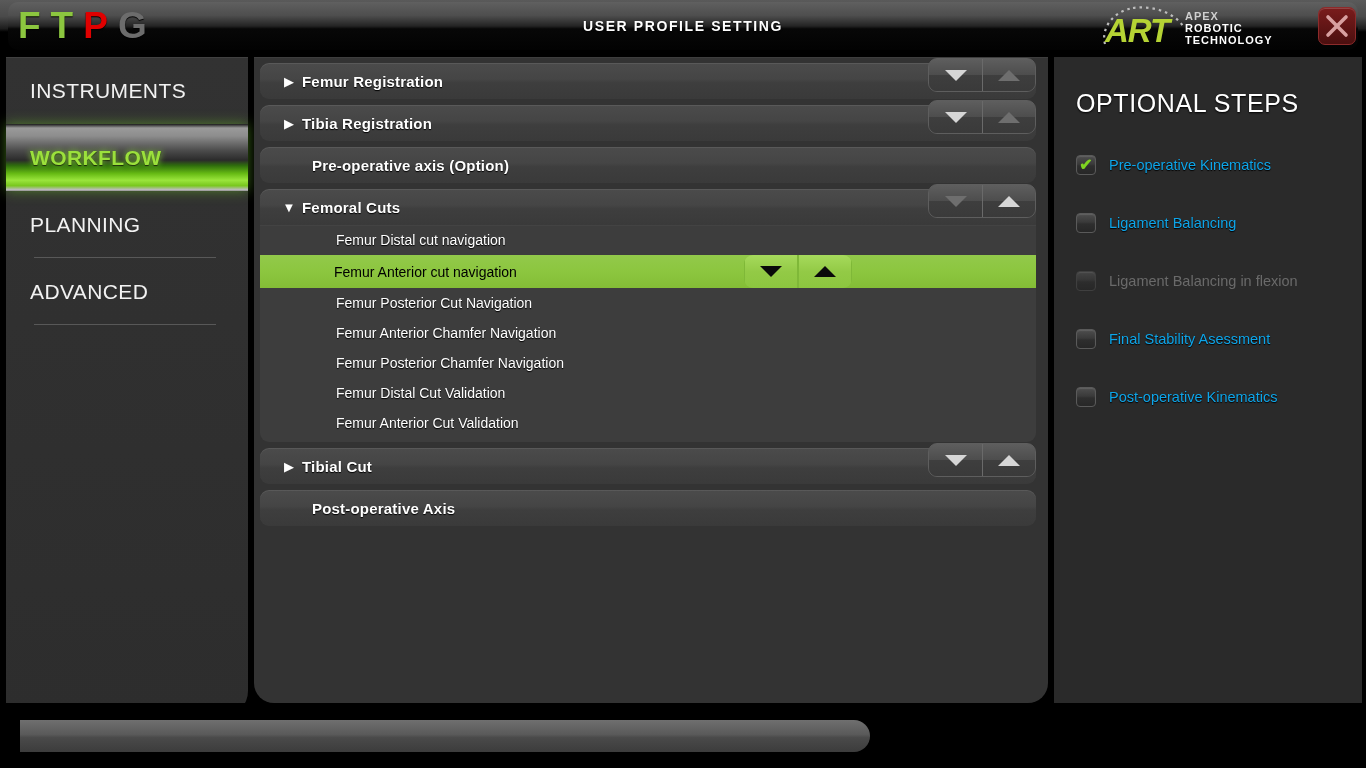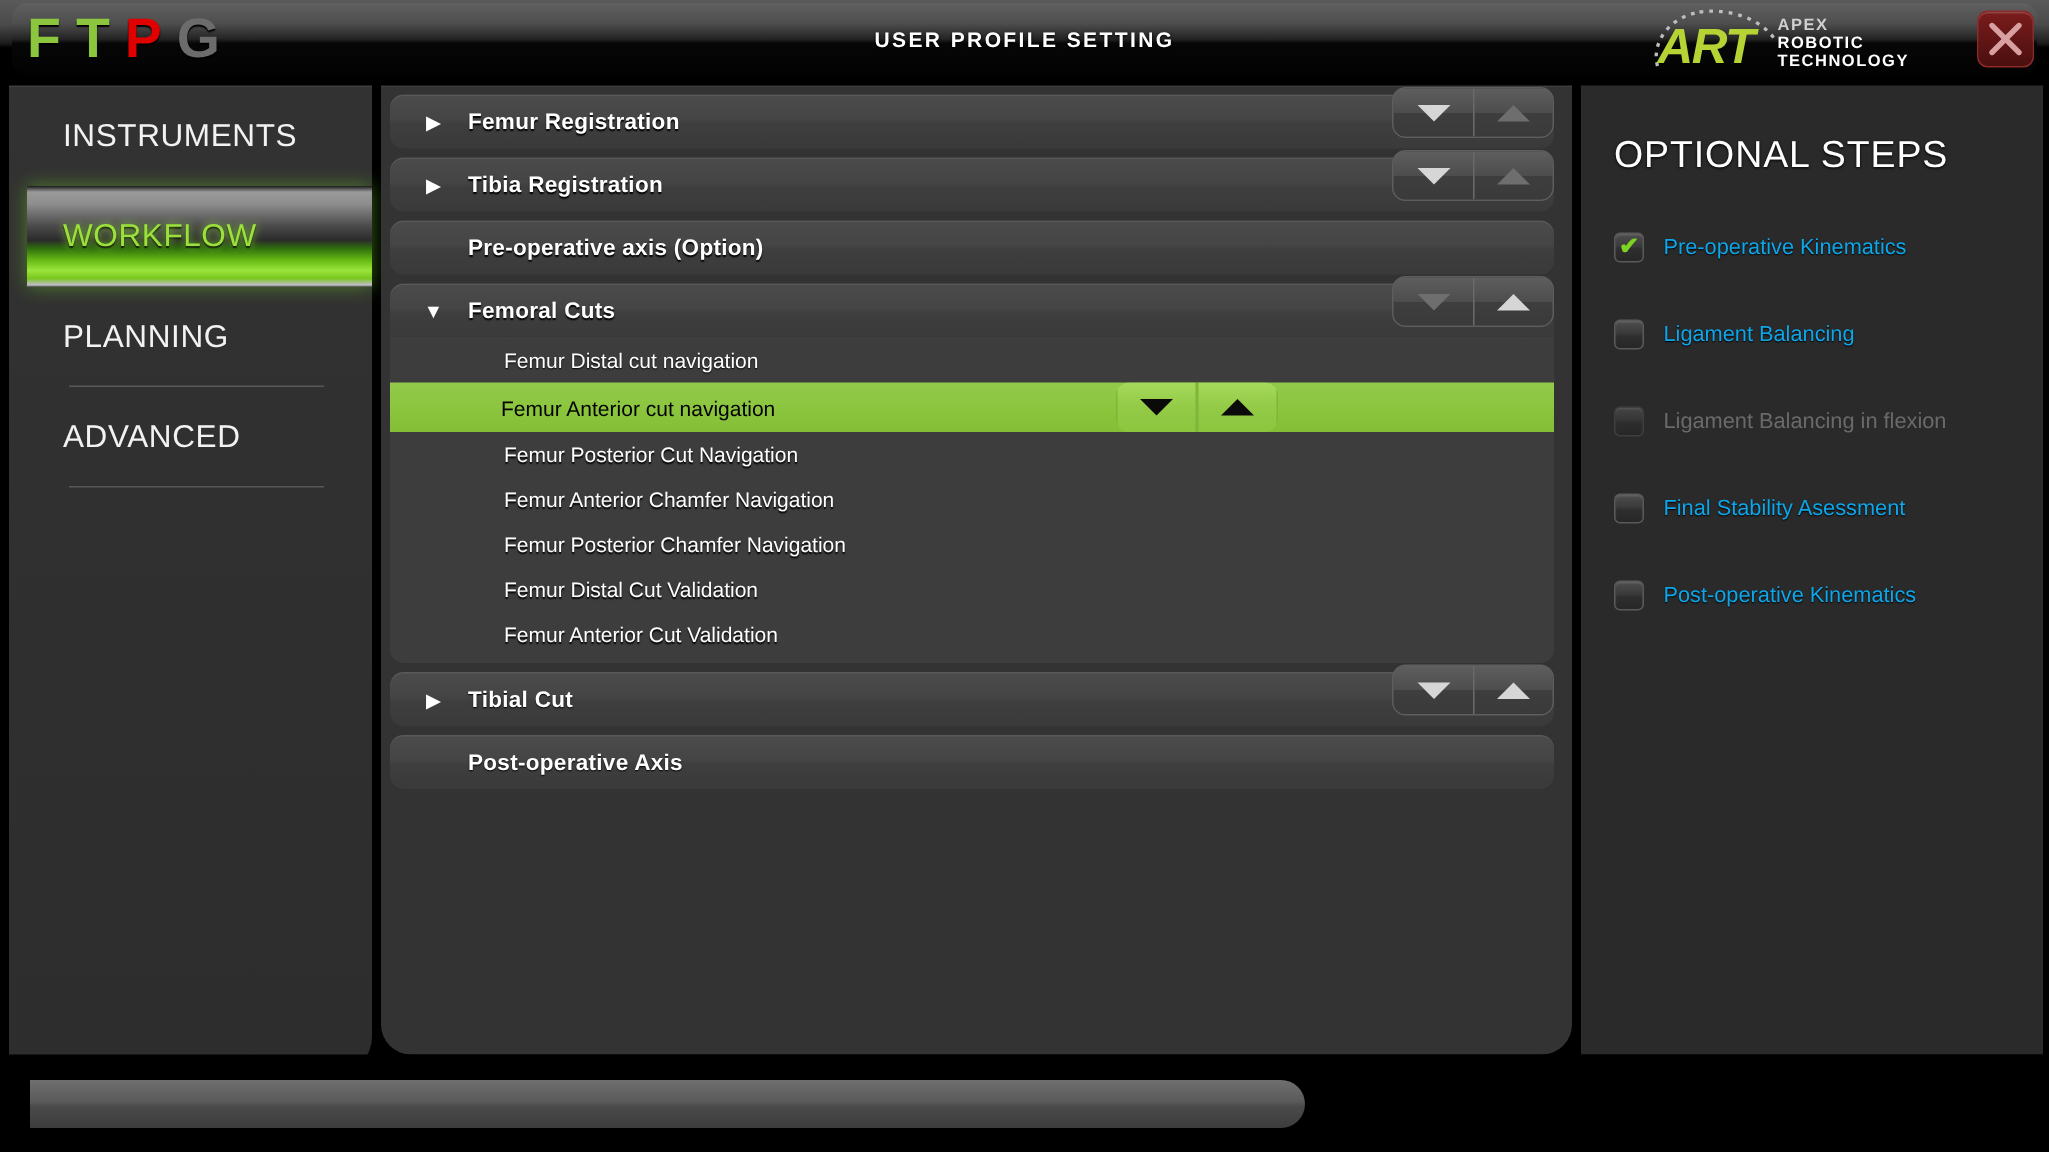--- a/index.html
+++ b/index.html
@@ -54,21 +54,20 @@
     cursor: pointer;
   }
   #close-btn svg { display:block; margin: 4px auto 0; }
 
   
   #sidebar {
     position: absolute; left: 6px; top: 57px; width: 242px; height: 660px;
     background: linear-gradient(to bottom, #323232 0%, #2d2d2d 100%);
     border-radius: 0 0 26px 0;
     box-shadow: inset 0 1px 0 rgba(255,255,255,.07);
-    padding-left: 12px;
   }
   .nav-item {
     position: relative; height: 67px;
     display: flex; align-items: center;
     padding-left: 24px;
     color: #f2f2f2; font-size: 21px; letter-spacing: .4px;
     cursor: pointer;
   }
   .nav-item .nav-label { position: relative; z-index: 3; }
   .nav-item .rule {
@@ -79,21 +78,21 @@
   .nav-item.active {
     background:
       linear-gradient(to bottom,
         #1a1a1a 0%, #9a9a9a 6%, #8d8d8d 18%, #4a4a4a 40%, #2b2b2b 54%,
         #2f6d0d 62%, #67bb14 74%, #9ae53c 84%, #79c71e 92%, #bcbcbc 98%, #8e8e8e 100%);
     box-shadow: 0 0 12px rgba(120,220,40,.45);
   }
   .nav-item.active .nav-label {
     color: #9be03c;
     text-shadow: 0 0 6px rgba(160,255,60,.8), 0 1px 1px #000;
-    font-weight: normal;
+    font-weight: bold;
   }
 
   
   #main-panel {
     position: absolute; left: 254px; top: 57px; width: 794px; height: 646px;
     background: #333333;
     border-radius: 0 0 20px 20px;
     box-shadow: inset 0 1px 0 rgba(255,255,255,.05);
     padding: 6px 6px 0 6px;
   }
@@ -108,21 +107,21 @@
   }
   .wf-row.group-open {
     border-radius: 9px 9px 0 0; margin-bottom: 0;
   }
   .wf-row .disc {
     width: 26px; margin-left: 16px; display: flex; align-items: center; justify-content: center;
     color: #ffffff; font-size: 13px; line-height: 1;
   }
   .wf-row .title {
     color: #ffffff; font-size: 15px; font-weight: bold; letter-spacing: .2px;
-    margin-left: 10px; text-shadow: 0 1px 1px #000;
+    text-shadow: 0 1px 1px #000;
   }
   .wf-row.no-disc .title { margin-left: 52px; }
 
   .sortpair {
     position: absolute; right: 0px; top: -5px;
     display: flex; border-radius: 9px; overflow: hidden;
     background: linear-gradient(to bottom, #585858, #3c3c3c);
     border: 1px solid #5e5e5e;
   }
   .sortbtn {

